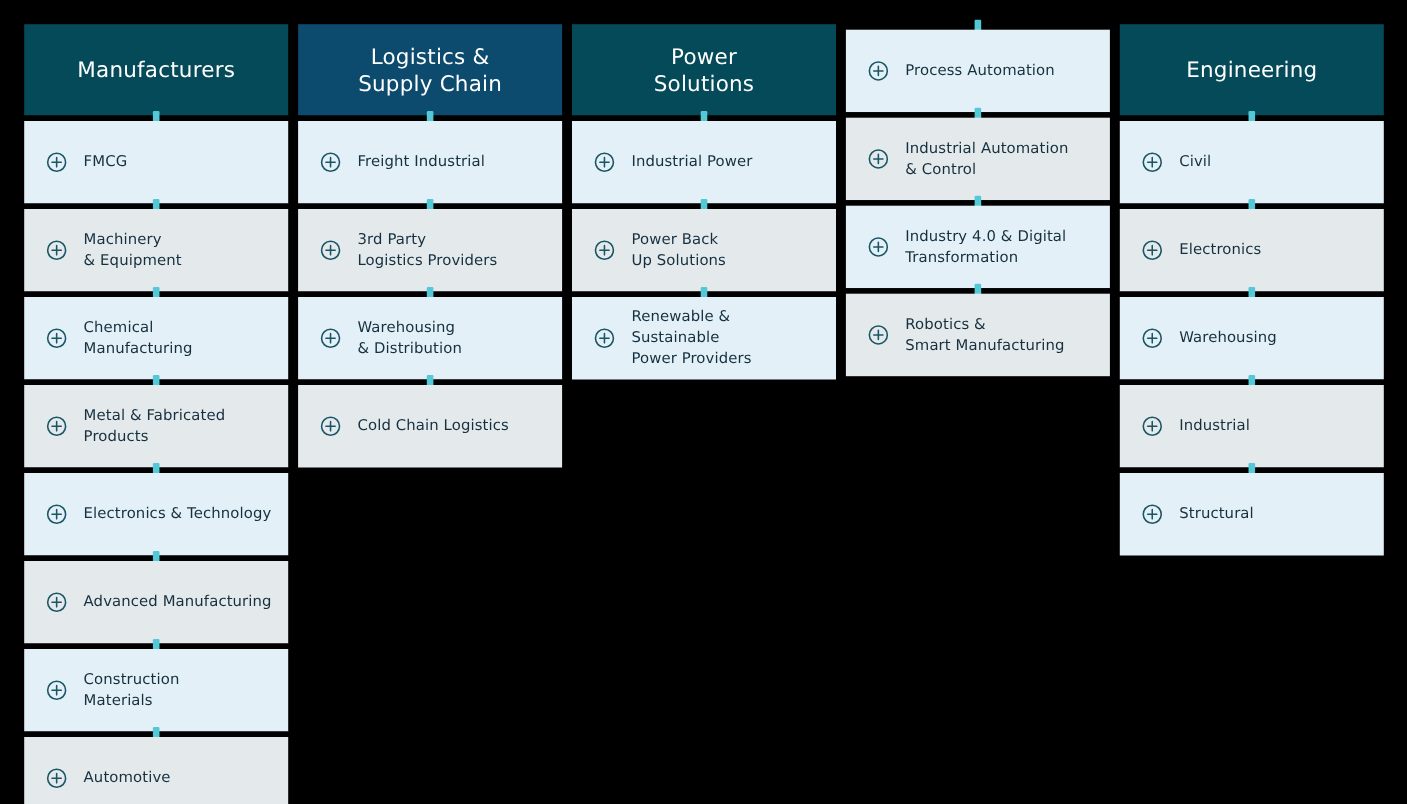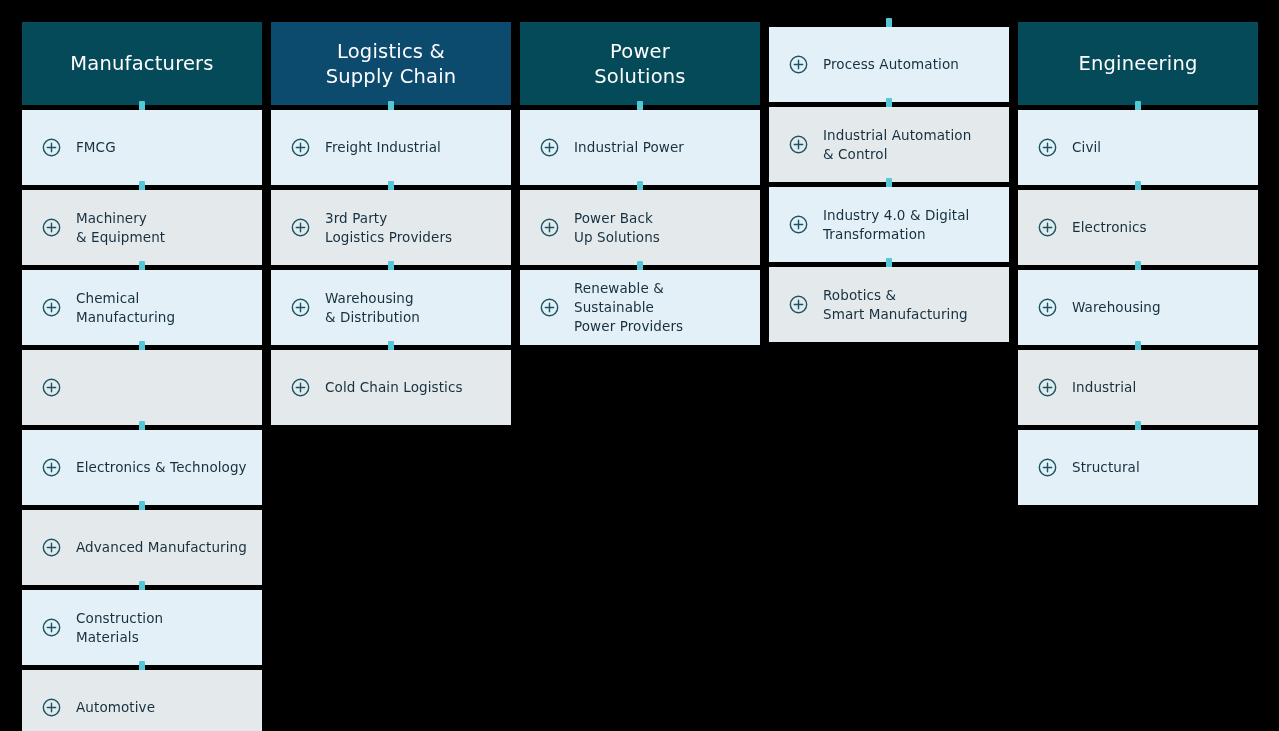--- a/index.html
+++ b/index.html
@@ -149,20 +149,22 @@
 Manufacturing</span>
         </div>
         <div class="connector"></div>
         <div class="item tintB">
           <span class="plus-icon">
             <svg viewBox="0 0 20 20" aria-hidden="true">
               <circle cx="10" cy="10" r="8.6" fill="none" stroke="#1a5566" stroke-width="1.5"></circle>
               <path d="M10 5.6 V14.4 M5.6 10 H14.4" stroke="#1a5566" stroke-width="1.5" stroke-linecap="round"></path>
             </svg>
           </span>
+          <span class="label">Metal &amp; Fabricated
+Products</span>
         </div>
         <div class="connector"></div>
         <div class="item tintA">
           <span class="plus-icon">
             <svg viewBox="0 0 20 20" aria-hidden="true">
               <circle cx="10" cy="10" r="8.6" fill="none" stroke="#1a5566" stroke-width="1.5"></circle>
               <path d="M10 5.6 V14.4 M5.6 10 H14.4" stroke="#1a5566" stroke-width="1.5" stroke-linecap="round"></path>
             </svg>
           </span>
           <span class="label">Electronics &amp; Technology</span>

